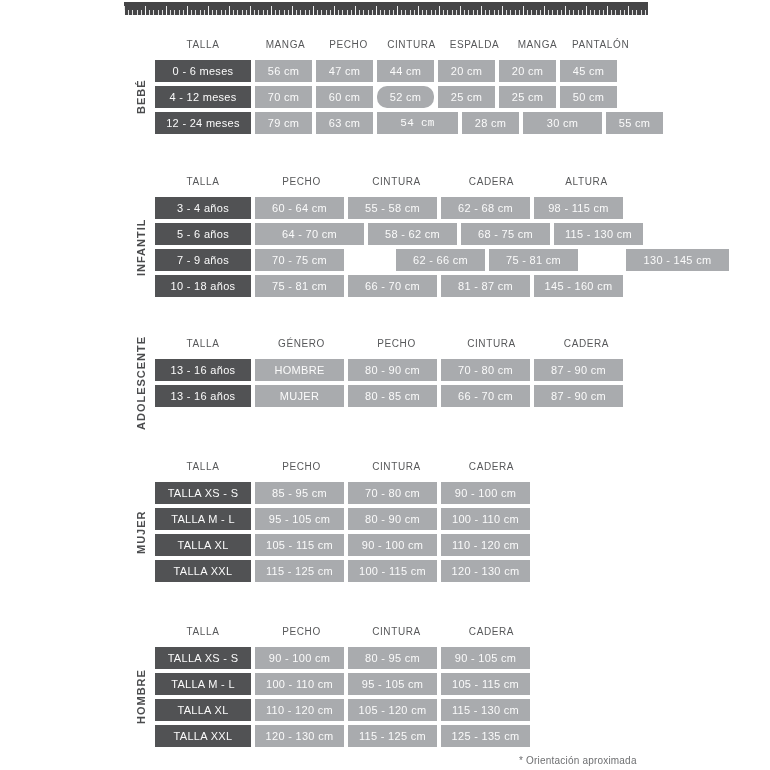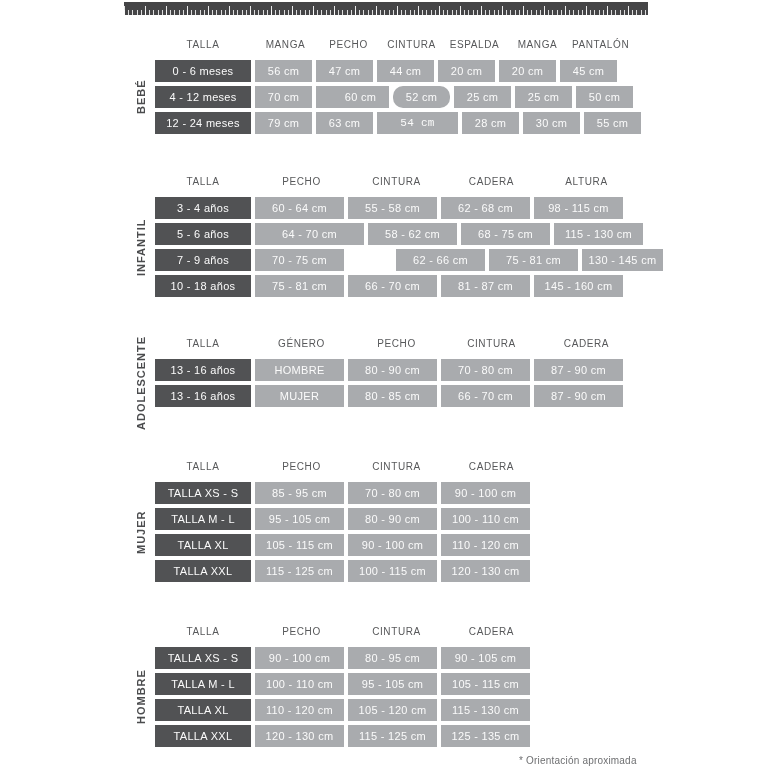--- a/index.html
+++ b/index.html
@@ -115,33 +115,33 @@
             <div class="cell light" style="width: 57px;">56 cm</div>
             <div class="cell light" style="width: 57px;">47 cm</div>
             <div class="cell light" style="width: 57px;">44 cm</div>
             <div class="cell light" style="width: 57px;">20 cm</div>
             <div class="cell light" style="width: 57px;">20 cm</div>
             <div class="cell light" style="width: 57px;">45 cm</div>
           </div>
           <div class="row">
             <div class="cell dark" style="width: 96px;">4 - 12 meses</div>
             <div class="cell light" style="width: 57px;">70 cm</div>
-            <div class="cell light" style="width: 57px; padding-left: 16px;">60 cm</div>
+            <div class="cell light" style="width: 57px;">60 cm</div>
             <div class="cell light" style="width: 57px; border-radius: 10px;">52 cm</div>
             <div class="cell light" style="width: 57px;">25 cm</div>
             <div class="cell light" style="width: 57px;">25 cm</div>
             <div class="cell light" style="width: 57px;">50 cm</div>
           </div>
           <div class="row">
             <div class="cell dark" style="width: 96px;">12 - 24 meses</div>
             <div class="cell light" style="width: 57px;">79 cm</div>
             <div class="cell light" style="width: 57px;">63 cm</div>
             <div class="cell light" style="width: 81px; font-family: Liberation Mono, monospace;">54 cm</div>
             <div class="cell light" style="width: 57px;">28 cm</div>
-            <div class="cell light" style="width: 57px; text-align: center;">30 cm</div>
+            <div class="cell light" style="width: 79px; text-align: center;">30 cm</div>
             <div class="cell light" style="width: 57px;">55 cm</div>
           </div>
         </div>
       </div>
       <div class="section" style="top: 175px; left: 155px;">
         <div class="vlabel" style="top: 22px; height: 100px;">INFANTIL</div>
         <div class="header-row">
           <div class="header-cell" style="width: 96px;">TALLA</div>
           <div class="header-cell" style="width: 89px;">PECHO</div>
           <div class="header-cell" style="width: 89px;">CINTURA</div>
@@ -161,21 +161,21 @@
             <div class="cell light" style="width: 109px;">64 - 70 cm</div>
             <div class="cell light" style="width: 89px;">58 - 62 cm</div>
             <div class="cell light" style="width: 89px;">68 - 75 cm</div>
             <div class="cell light" style="width: 89px;">115 - 130 cm</div>
           </div>
           <div class="row">
             <div class="cell dark" style="width: 96px;">7 - 9 años</div>
             <div class="cell light" style="width: 89px;">70 - 75 cm</div>
             <div class="cell light" style="width: 89px; margin-left: 48px;">62 - 66 cm</div>
             <div class="cell light" style="width: 89px;">75 - 81 cm</div>
-            <div class="cell light" style="width: 81px;">130 - 145 cm</div>
+            <div class="cell light" style="width: 103px; margin-left: 44px;">130 - 145 cm</div>
           </div>
           <div class="row">
             <div class="cell dark" style="width: 96px;">10 - 18 años</div>
             <div class="cell light" style="width: 89px;">75 - 81 cm</div>
             <div class="cell light" style="width: 89px;">66 - 70 cm</div>
             <div class="cell light" style="width: 89px;">81 - 87 cm</div>
             <div class="cell light" style="width: 89px;">145 - 160 cm</div>
           </div>
         </div>
       </div>

